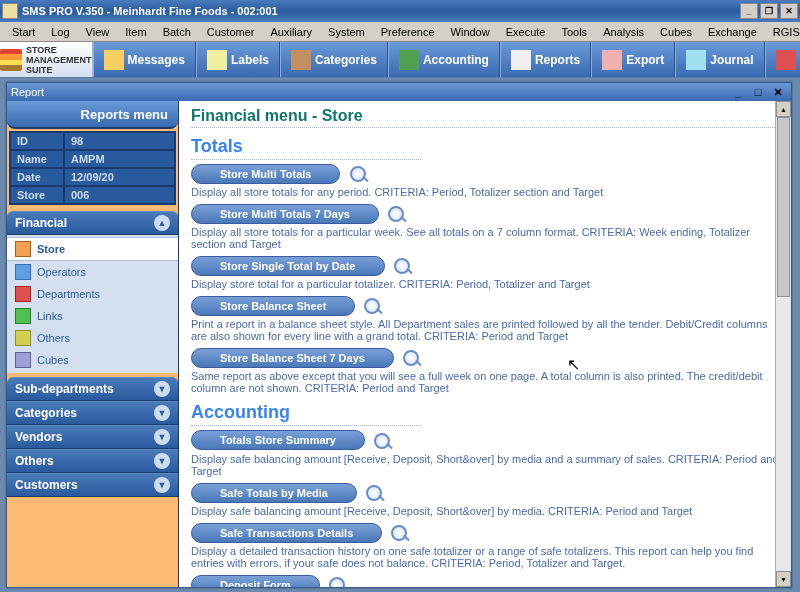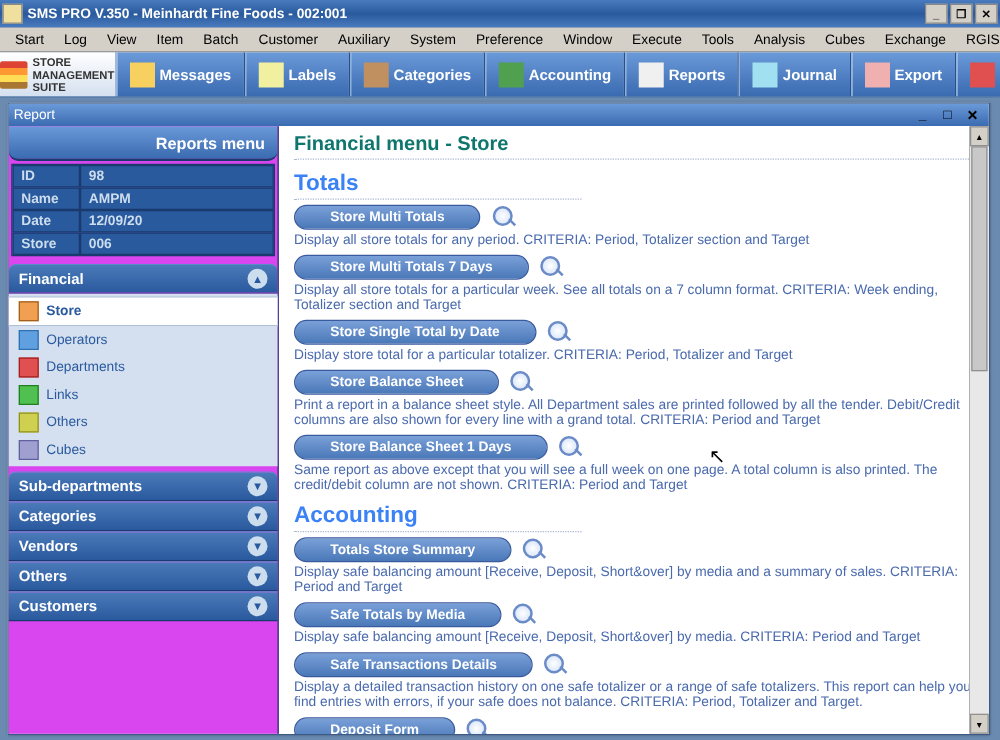--- a/index.html
+++ b/index.html
@@ -89,22 +89,22 @@
     background: linear-gradient(#6a9ad8,#3a6ab0);
     color:#fff; font-size:11px;
     display:flex; align-items:center; padding:0 4px;
   }
   .child-titlebar .t { flex:1; }
   .child-win-btn { width:18px; height:14px; margin-left:2px; display:flex; align-items:center; justify-content:center; color:#000; font-weight:bold; }
   .child-body {
     display:flex; height:calc(100% - 18px);
   }
   .sidebar {
-    width:216px;
-    background:#d946ef;
+    width:172px;
+    background:#fdba74;
     display:flex; flex-direction:column;
     border-right:1px solid #1a3a6e;
   }
   .sidebar-header {
     height:28px;
     background: linear-gradient(#6a9ad8,#3a6ab0);
     color:#fff; font-weight:bold; font-size:13px;
     display:flex; align-items:center; justify-content:flex-end;
     padding:0 10px;
     border-bottom:2px solid #1a3a6e;
@@ -252,26 +252,26 @@
     </div>
   <div class="toolbar-btn">
       <span class="ticon" style="background:#50a050"></span>
       <span>Accounting</span>
     </div>
   <div class="toolbar-btn">
       <span class="ticon" style="background:#f0f0f0"></span>
       <span>Reports</span>
     </div>
   <div class="toolbar-btn">
+      <span class="ticon" style="background:#f0b0b0"></span>
+      <span>Export</span>
+    </div>
+  <div class="toolbar-btn">
       <span class="ticon" style="background:#a0e0f0"></span>
       <span>Journal</span>
-    </div>
-  <div class="toolbar-btn">
-      <span class="ticon" style="background:#f0b0b0"></span>
-      <span>Export</span>
     </div>
   <div class="toolbar-btn">
       <span class="ticon" style="background:#e05050"></span>
     </div>
 </div>
 
 <div class="workspace">
   <div class="report-window">
     <div class="child-titlebar">
       <span class="t">Report</span>
@@ -376,21 +376,21 @@
           <span class="pill">Store Single Total by Date</span>
           <span class="mag"></span>
           <div class="desc">Display store total for a particular totalizer. CRITERIA: Period, Totalizer and Target</div>
         </div>
         <div class="report-item">
           <span class="pill">Store Balance Sheet</span>
           <span class="mag"></span>
           <div class="desc">Print a report in a balance sheet style. All Department sales are printed followed by all the tender. Debit/Credit columns are also shown for every line with a grand total. CRITERIA: Period and Target</div>
         </div>
         <div class="report-item">
-          <span class="pill">Store Balance Sheet 1 Days</span>
+          <span class="pill">Store Balance Sheet 7 Days</span>
           <span class="mag"></span>
           <div class="desc">Same report as above except that you will see a full week on one page. A total column is also printed. The credit/debit column are not shown. CRITERIA: Period and Target</div>
         </div>
 
         <div class="section-title">Accounting</div>
 
         <div class="report-item">
           <span class="pill">Totals Store Summary</span>
           <span class="mag"></span>
           <div class="desc">Display safe balancing amount [Receive, Deposit, Short&amp;over] by media and a summary of sales. CRITERIA: Period and Target</div>

